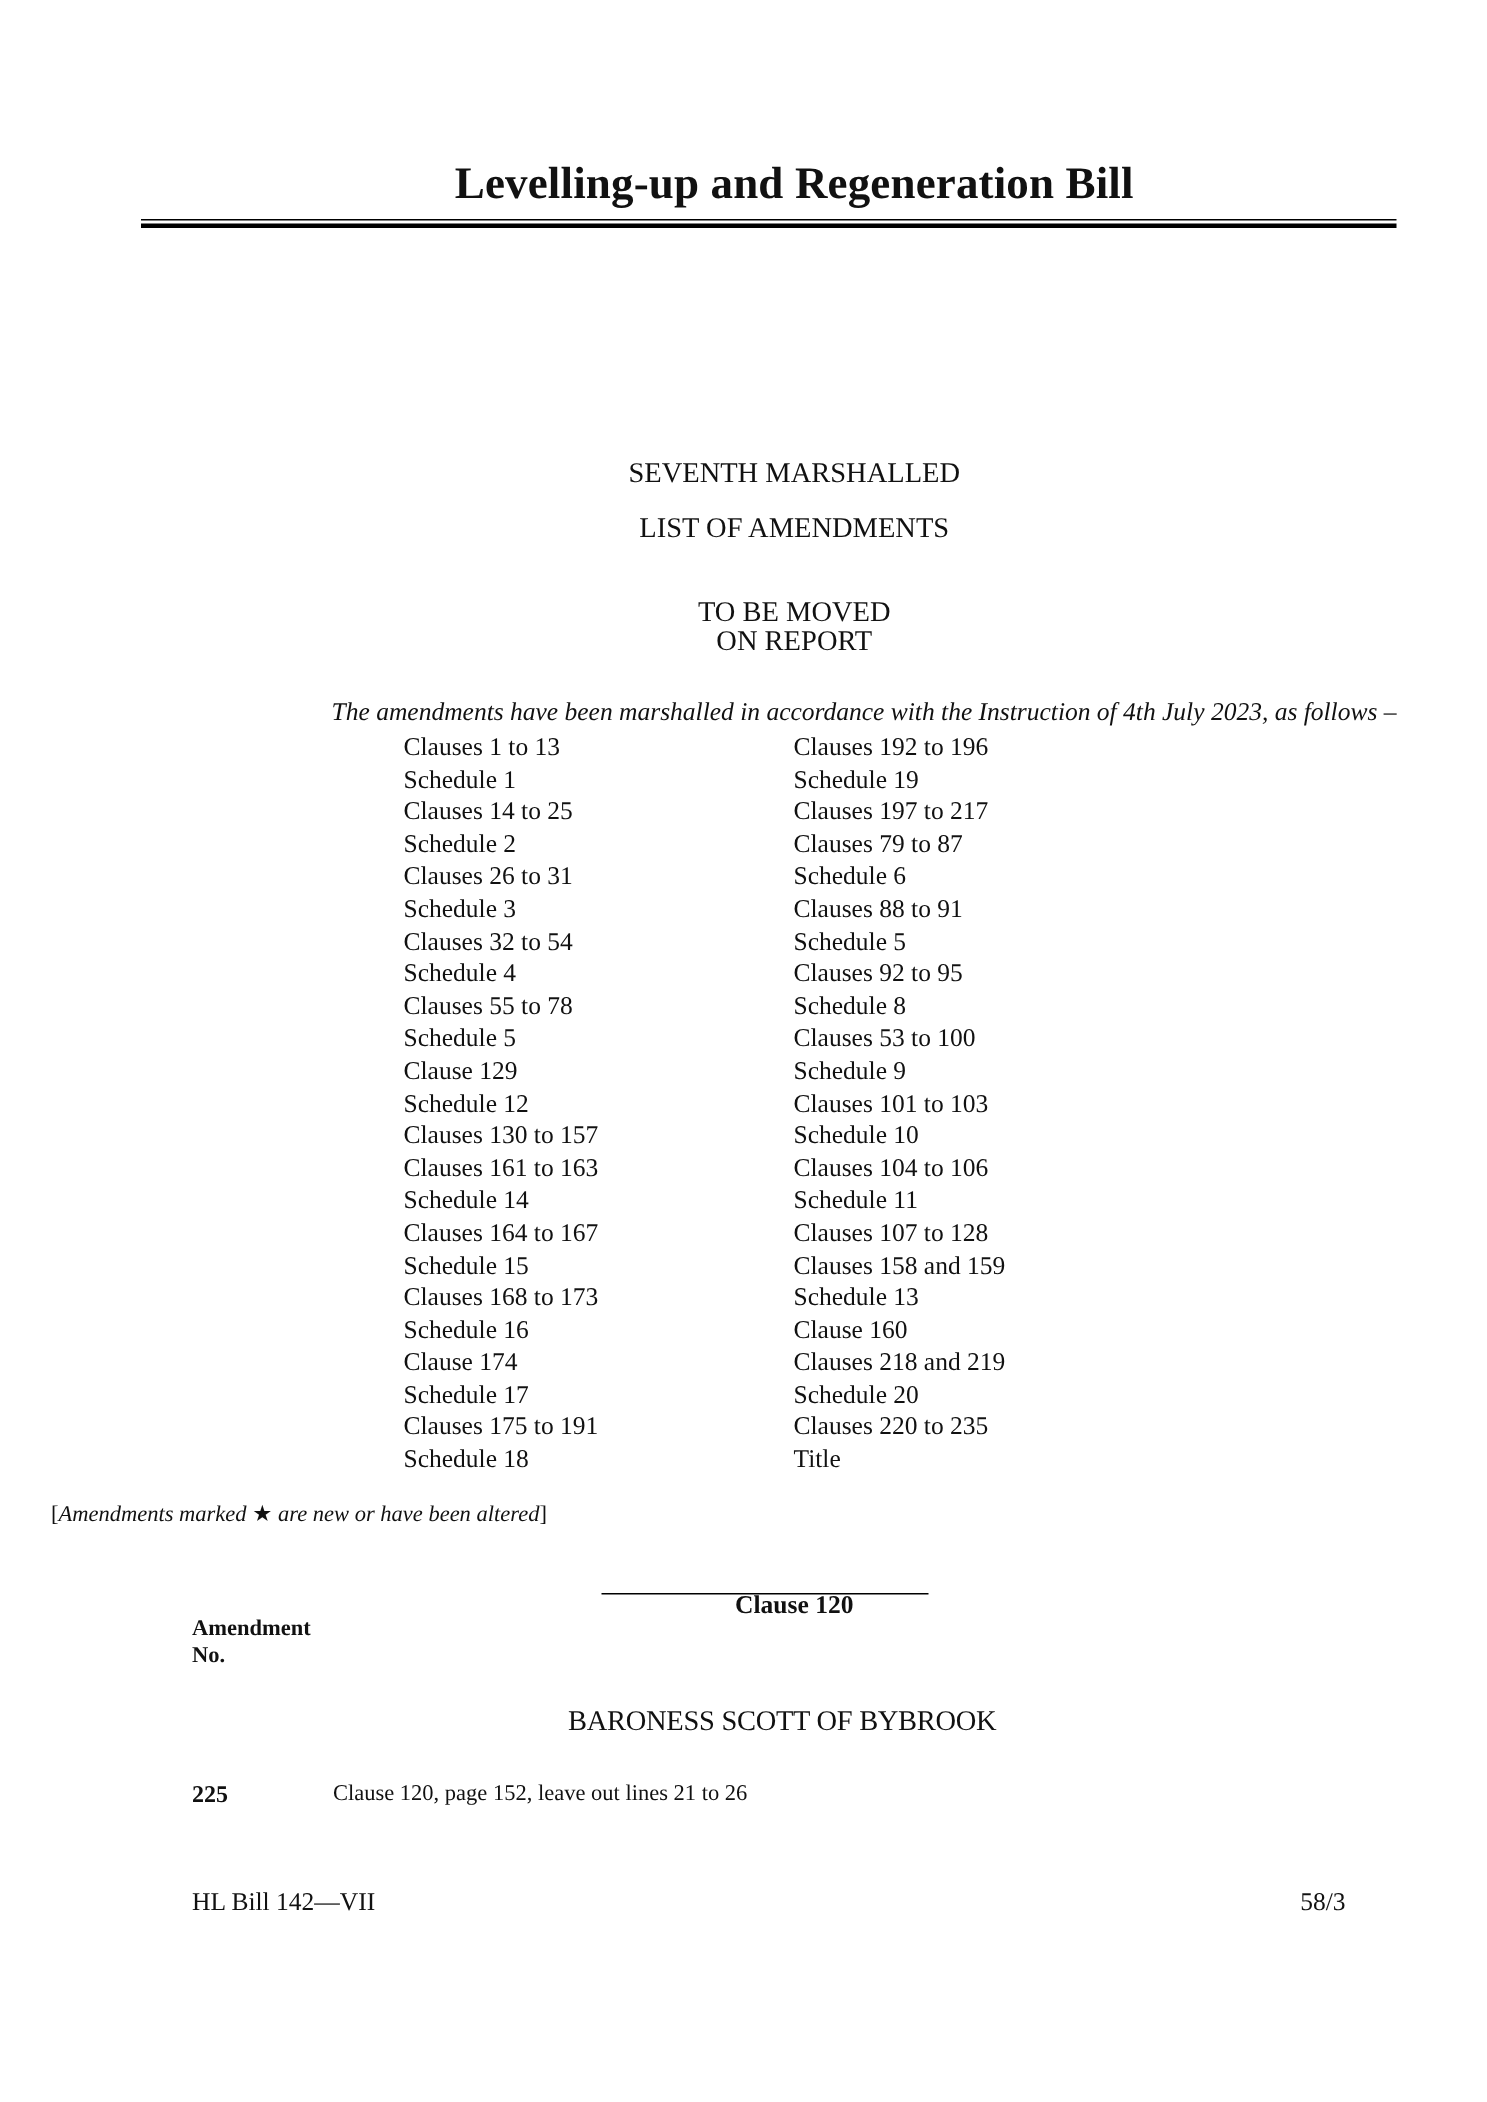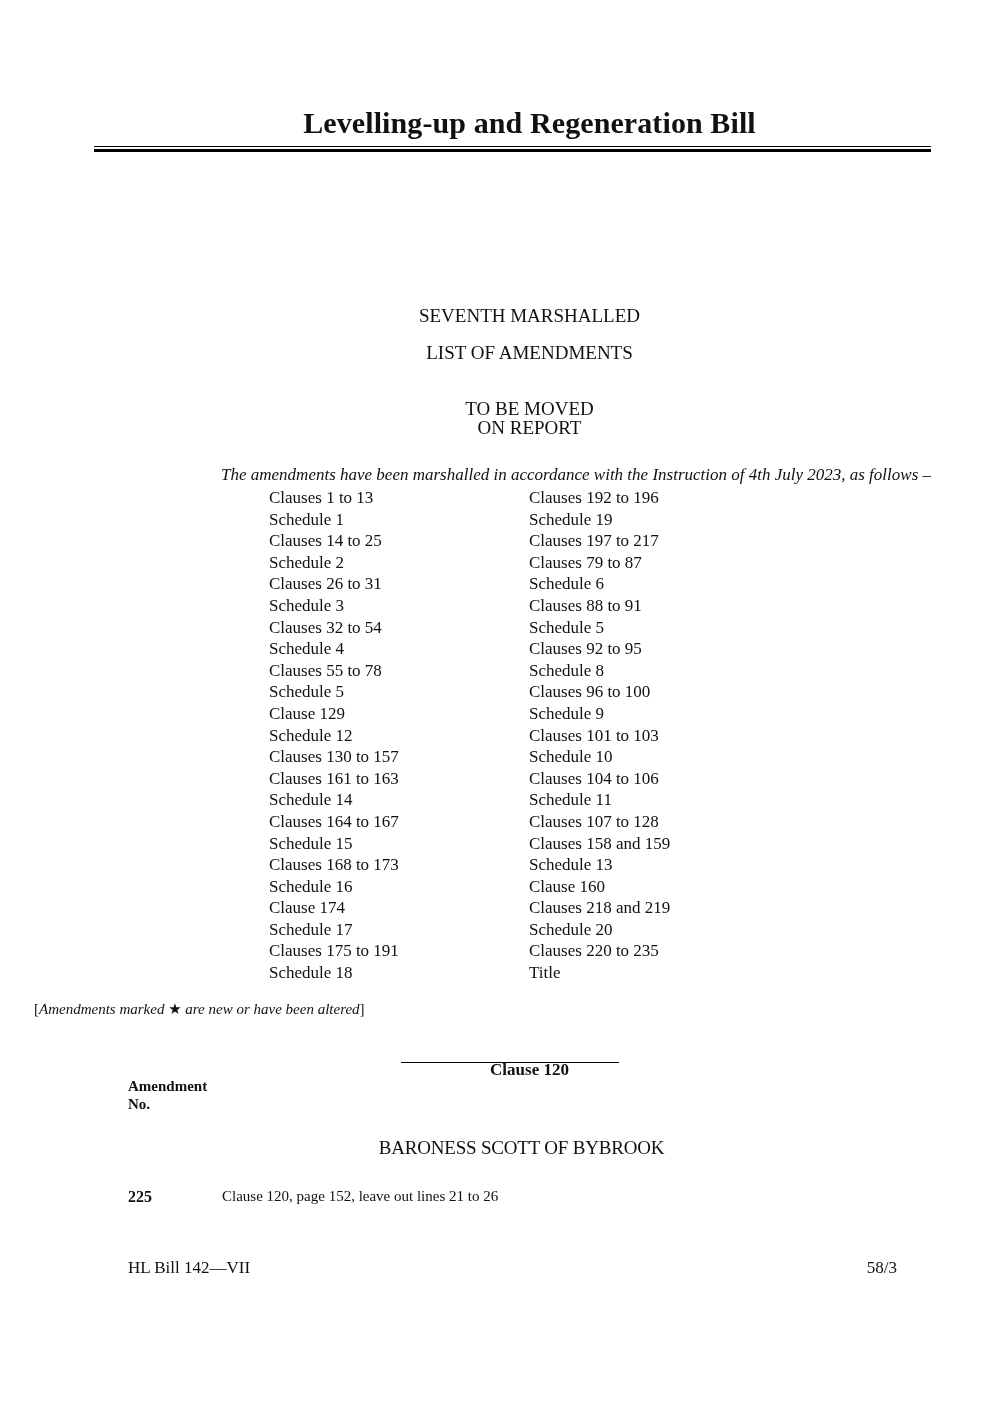--- a/index.html
+++ b/index.html
@@ -68,21 +68,21 @@
 <div class="abs col col-right">
   <div>Clauses 192 to 196</div>
   <div>Schedule 19</div>
   <div>Clauses 197 to 217</div>
   <div>Clauses 79 to 87</div>
   <div>Schedule 6</div>
   <div>Clauses 88 to 91</div>
   <div>Schedule 5</div>
   <div>Clauses 92 to 95</div>
   <div>Schedule 8</div>
-  <div>Clauses 96 to 100</div>
+  <div>Clauses 53 to 100</div>
   <div>Schedule 9</div>
   <div>Clauses 101 to 103</div>
   <div>Schedule 10</div>
   <div>Clauses 104 to 106</div>
   <div>Schedule 11</div>
   <div>Clauses 107 to 128</div>
   <div>Clauses 158 and 159</div>
   <div>Schedule 13</div>
   <div>Clause 160</div>
   <div>Clauses 218 and 219</div>

